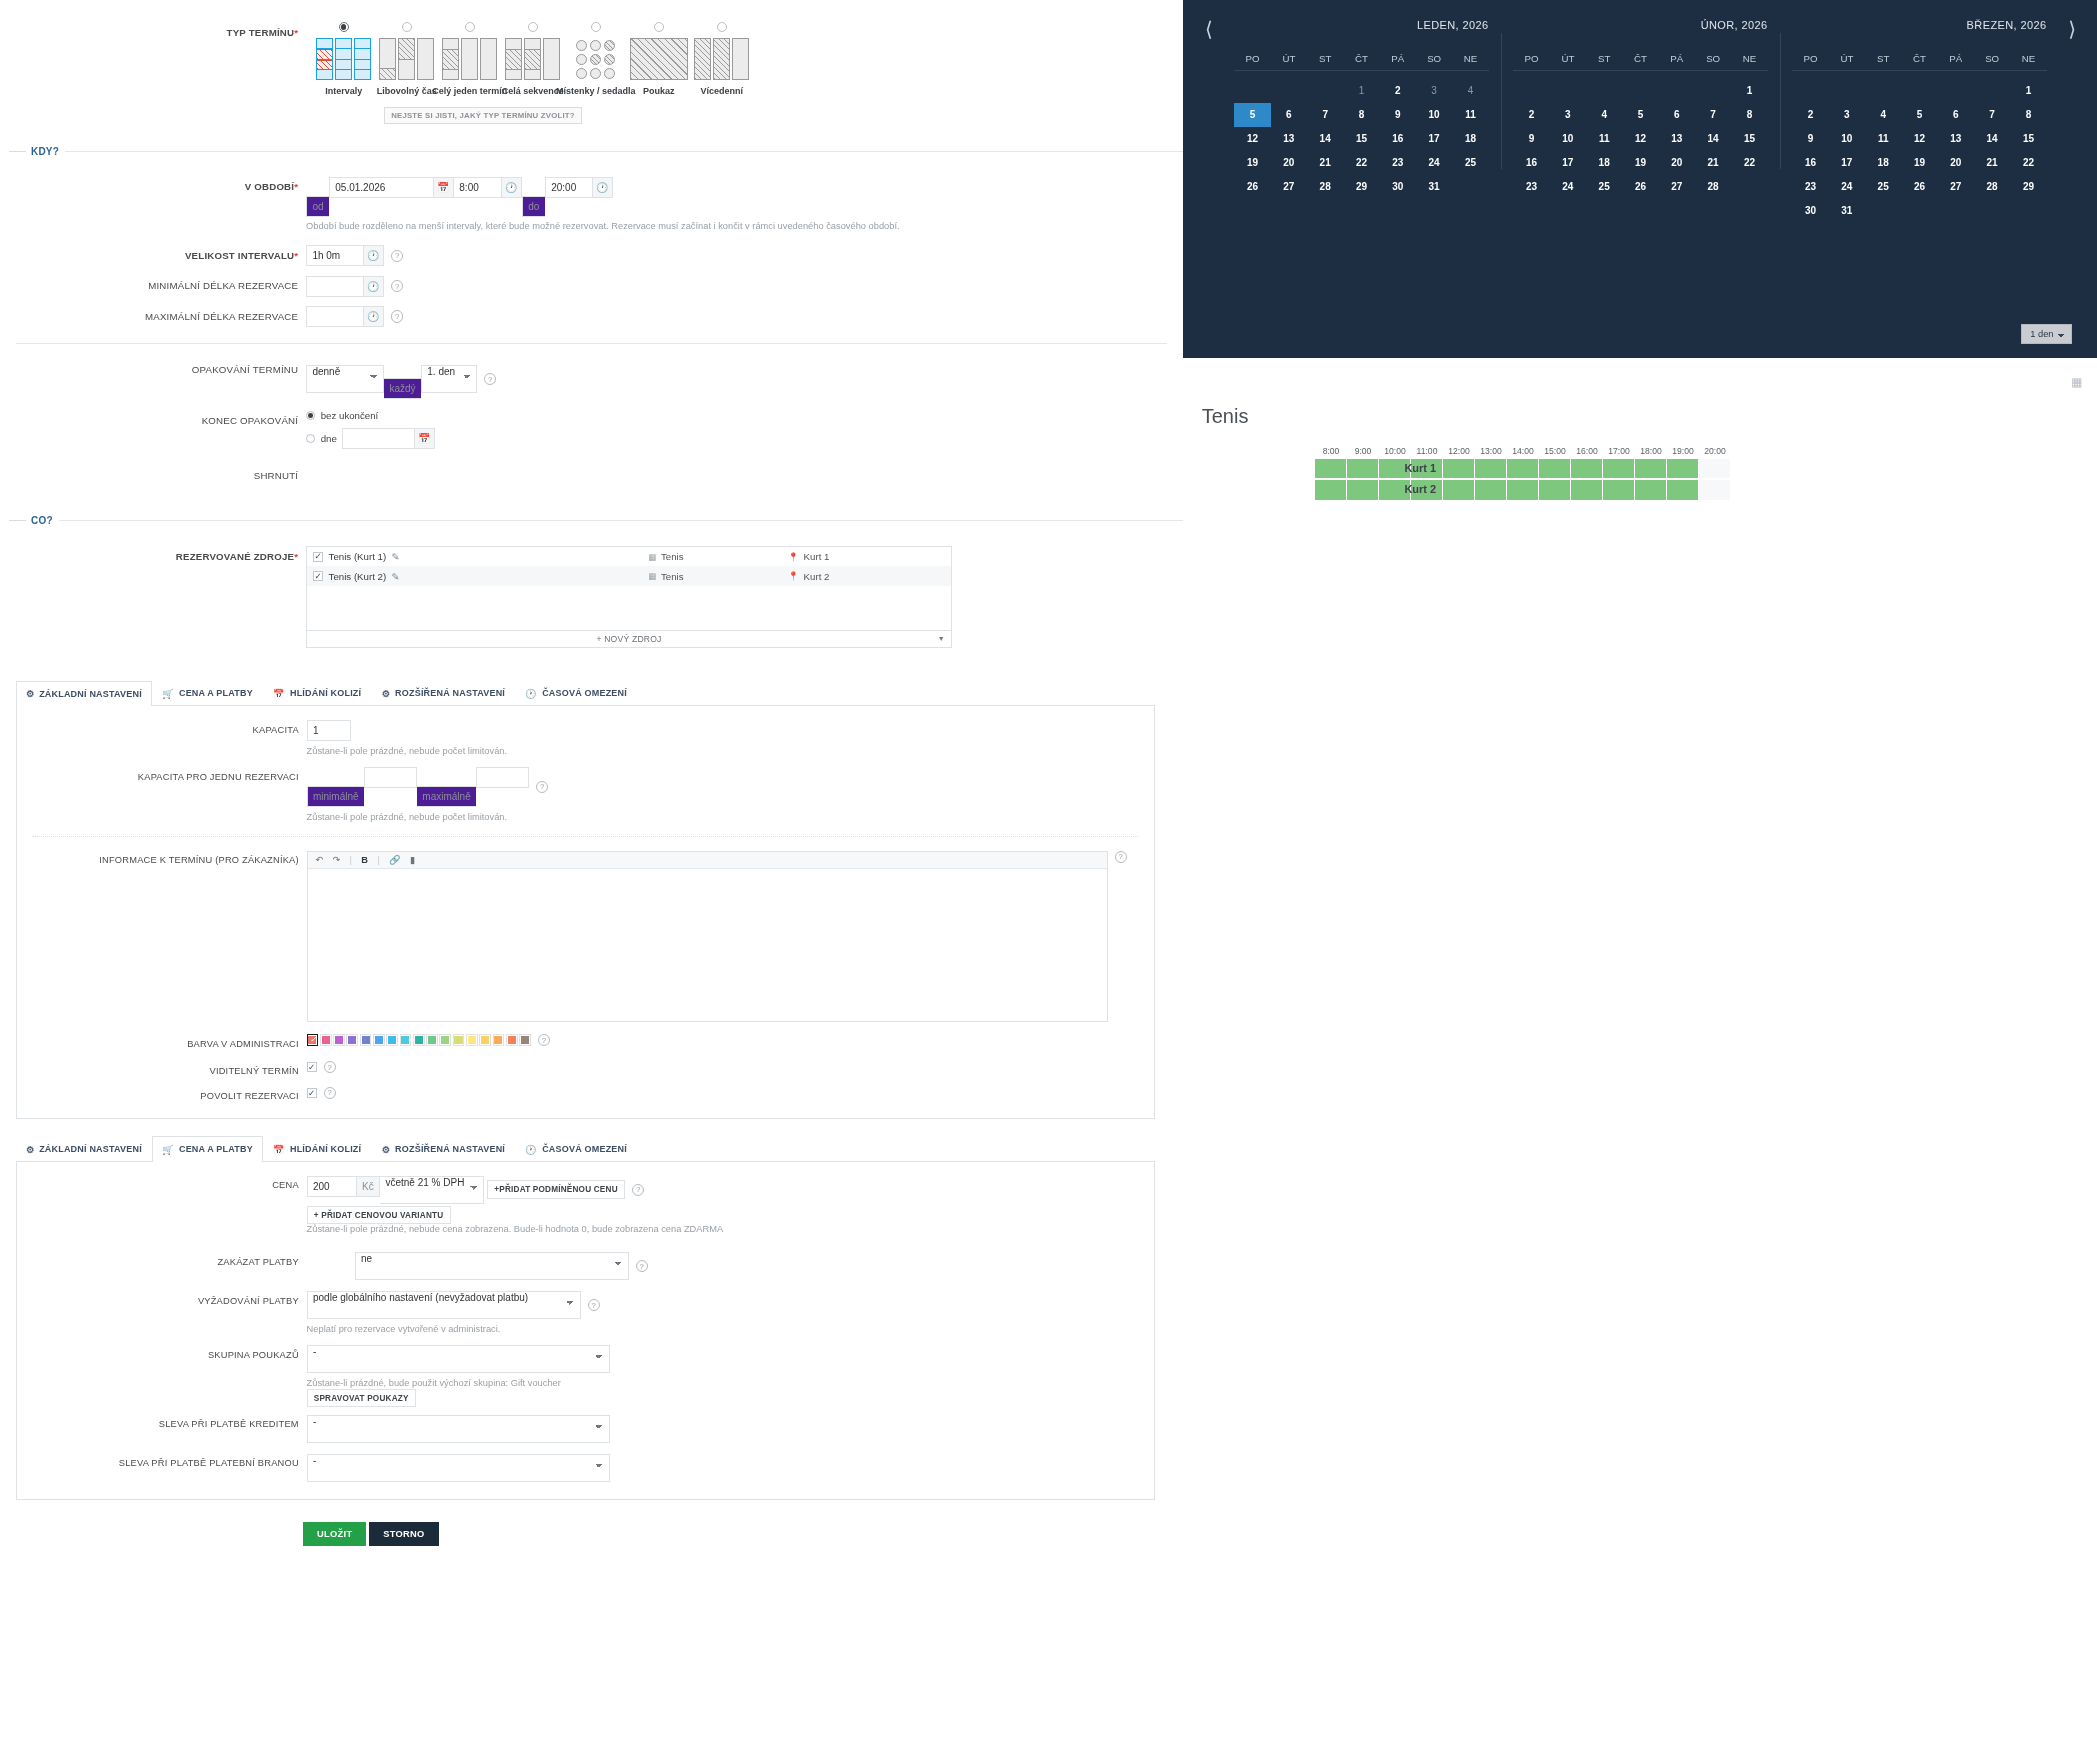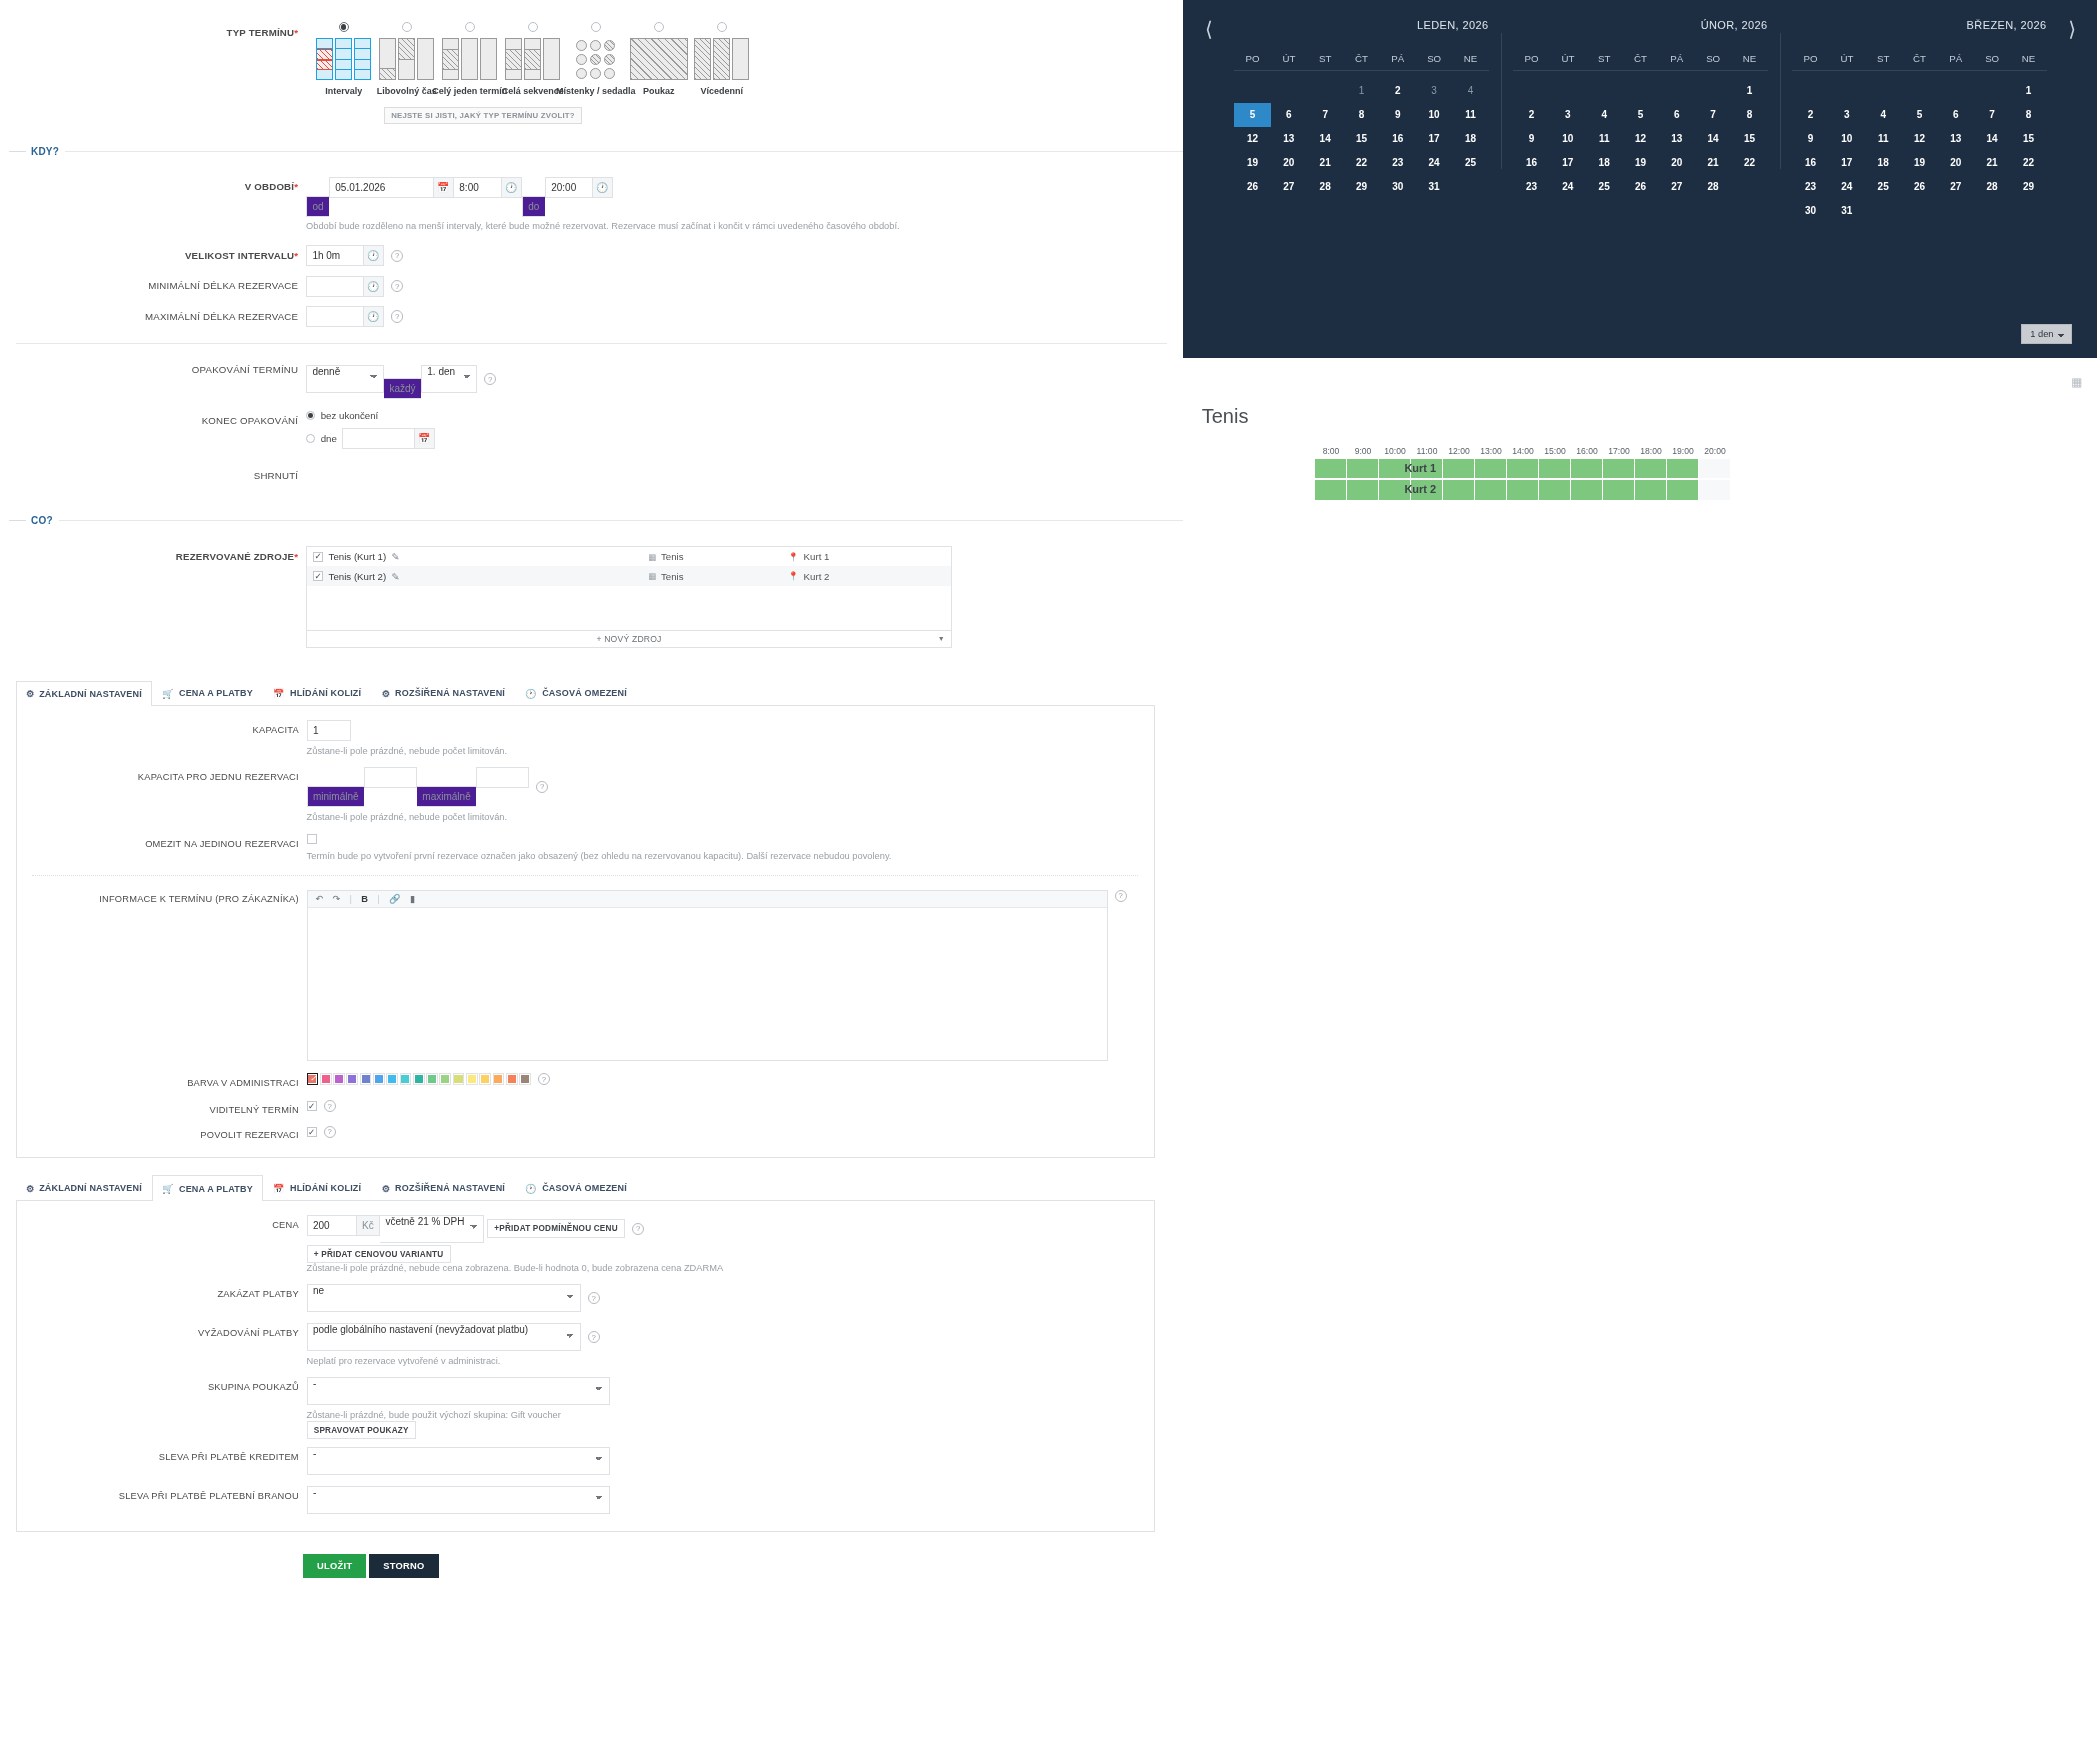--- a/index.html
+++ b/index.html
@@ -504,27 +504,20 @@
                 <div class="inp" style="width:53px;"></div>
                 <div class="inp pre" style="border-left:none;">maximálně</div>
                 <div class="inp" style="width:53px;"></div>
               </div>
               <span class="qm">?</span>
             </div>
             <div class="hint">Zůstane-li pole prázdné, nebude počet limitován.</div>
           </div>
         </div>
 
-        <div class="fr" style="margin-top:12.4px;">
-          <div class="fl">OMEZIT NA JEDINOU REZERVACI</div>
-          <div class="fc">
-            <span class="cb"></span>
-            <div class="hint">Termín bude po vytvoření první rezervace označen jako obsazený (bez ohledu na rezervovanou kapacitu). Další rezervace nebudou povoleny.</div>
-          </div>
-        </div>
 
         <div style="height:0.8px;border-top:0.8px dotted #dcdfe2;margin:14px 15.6px 0 15.6px;"></div>
 
         <div class="fr" style="margin-top:14px;">
           <div class="fl">INFORMACE K TERMÍNU (PRO ZÁKAZNÍKA)</div>
           <div class="fc" style="display:flex;align-items:flex-start;">
             <div class="editor">
               <div class="etoolbar">
                 <span>↶</span>
                 <span>↷</span>
@@ -657,21 +650,21 @@
               <span class="btn-sm" style="margin-left:3.1px;">+PŘIDAT PODMÍNĚNOU CENU</span>
               <span class="qm">?</span>
             </div>
             <div style="margin-top:4.7px;">
               <span class="btn-sm">+ PŘIDAT CENOVOU VARIANTU</span>
             </div>
             <div class="hint">Zůstane-li pole prázdné, nebude cena zobrazena. Bude-li hodnota 0, bude zobrazena cena ZDARMA</div>
           </div>
         </div>
 
-        <div class="fr" style="margin-top:11px;">
+        <div class="fr" style="margin-top:18px;gap:48px;">
           <div class="fl">ZAKÁZAT PLATBY</div>
           <div class="fc" style="display:flex;align-items:center;">
             <div class="selbox" style="width:274px;">ne</div>
             <span class="qm">?</span>
           </div>
         </div>
 
         <div class="fr" style="margin-top:11px;">
           <div class="fl">VYŽADOVÁNÍ PLATBY</div>
           <div class="fc">

